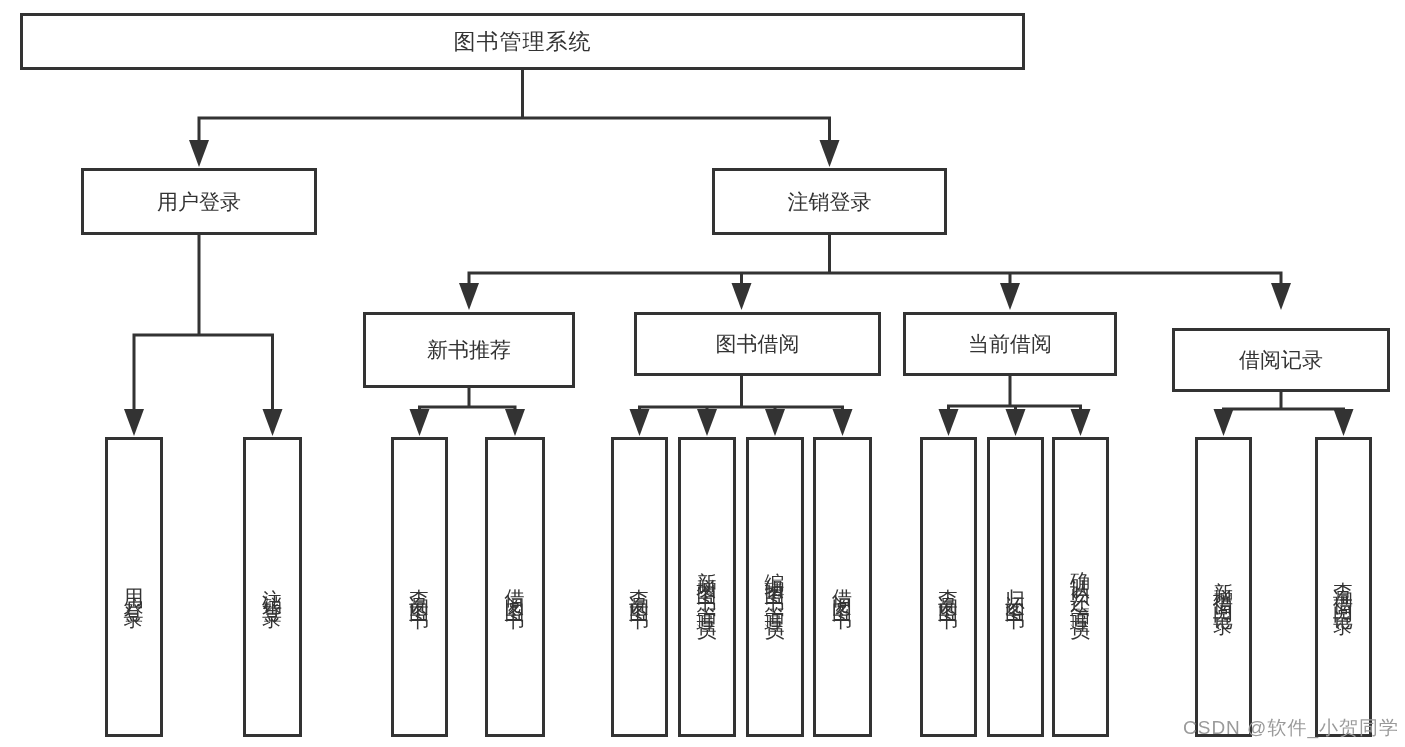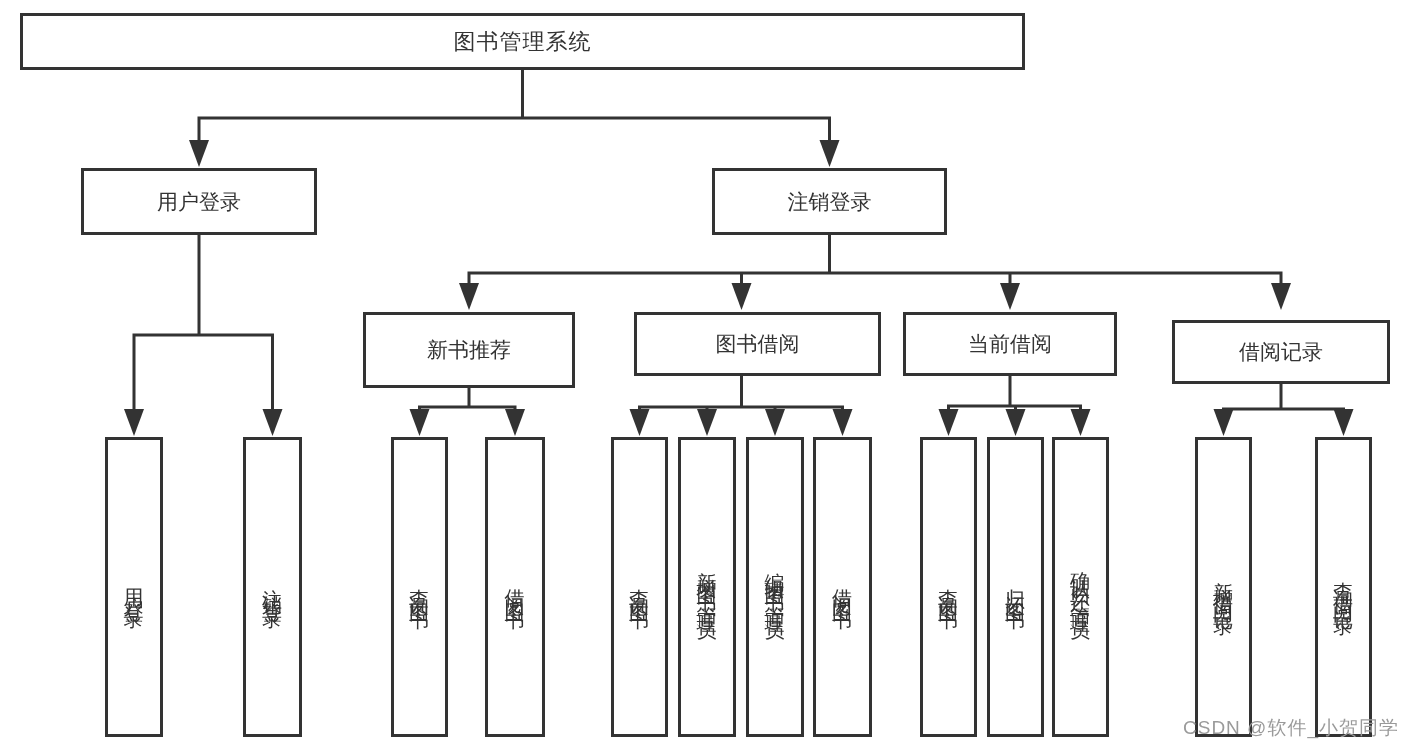--- a/index.html
+++ b/index.html
@@ -93,21 +93,21 @@
 
   <div class="box hbox" style="left:363px;top:312px;width:212px;height:76px">
     <span class="label">新书推荐</span>
   </div>
   <div class="box hbox" style="left:634px;top:312px;width:247px;height:64px">
     <span class="label">图书借阅</span>
   </div>
   <div class="box hbox" style="left:903px;top:312px;width:214px;height:64px">
     <span class="label">当前借阅</span>
   </div>
-  <div class="box hbox" style="left:1172px;top:320px;width:218px;height:64px">
+  <div class="box hbox" style="left:1172px;top:328px;width:218px;height:64px">
     <span class="label">借阅记录</span>
   </div>
 
   <div class="box leaf" style="left:105px;top:437px;width:58px;height:300px">
     <span class="label">用户登录</span>
   </div>
   <div class="box leaf" style="left:243px;top:437px;width:59px;height:300px">
     <span class="label">注销登录</span>
   </div>
 

